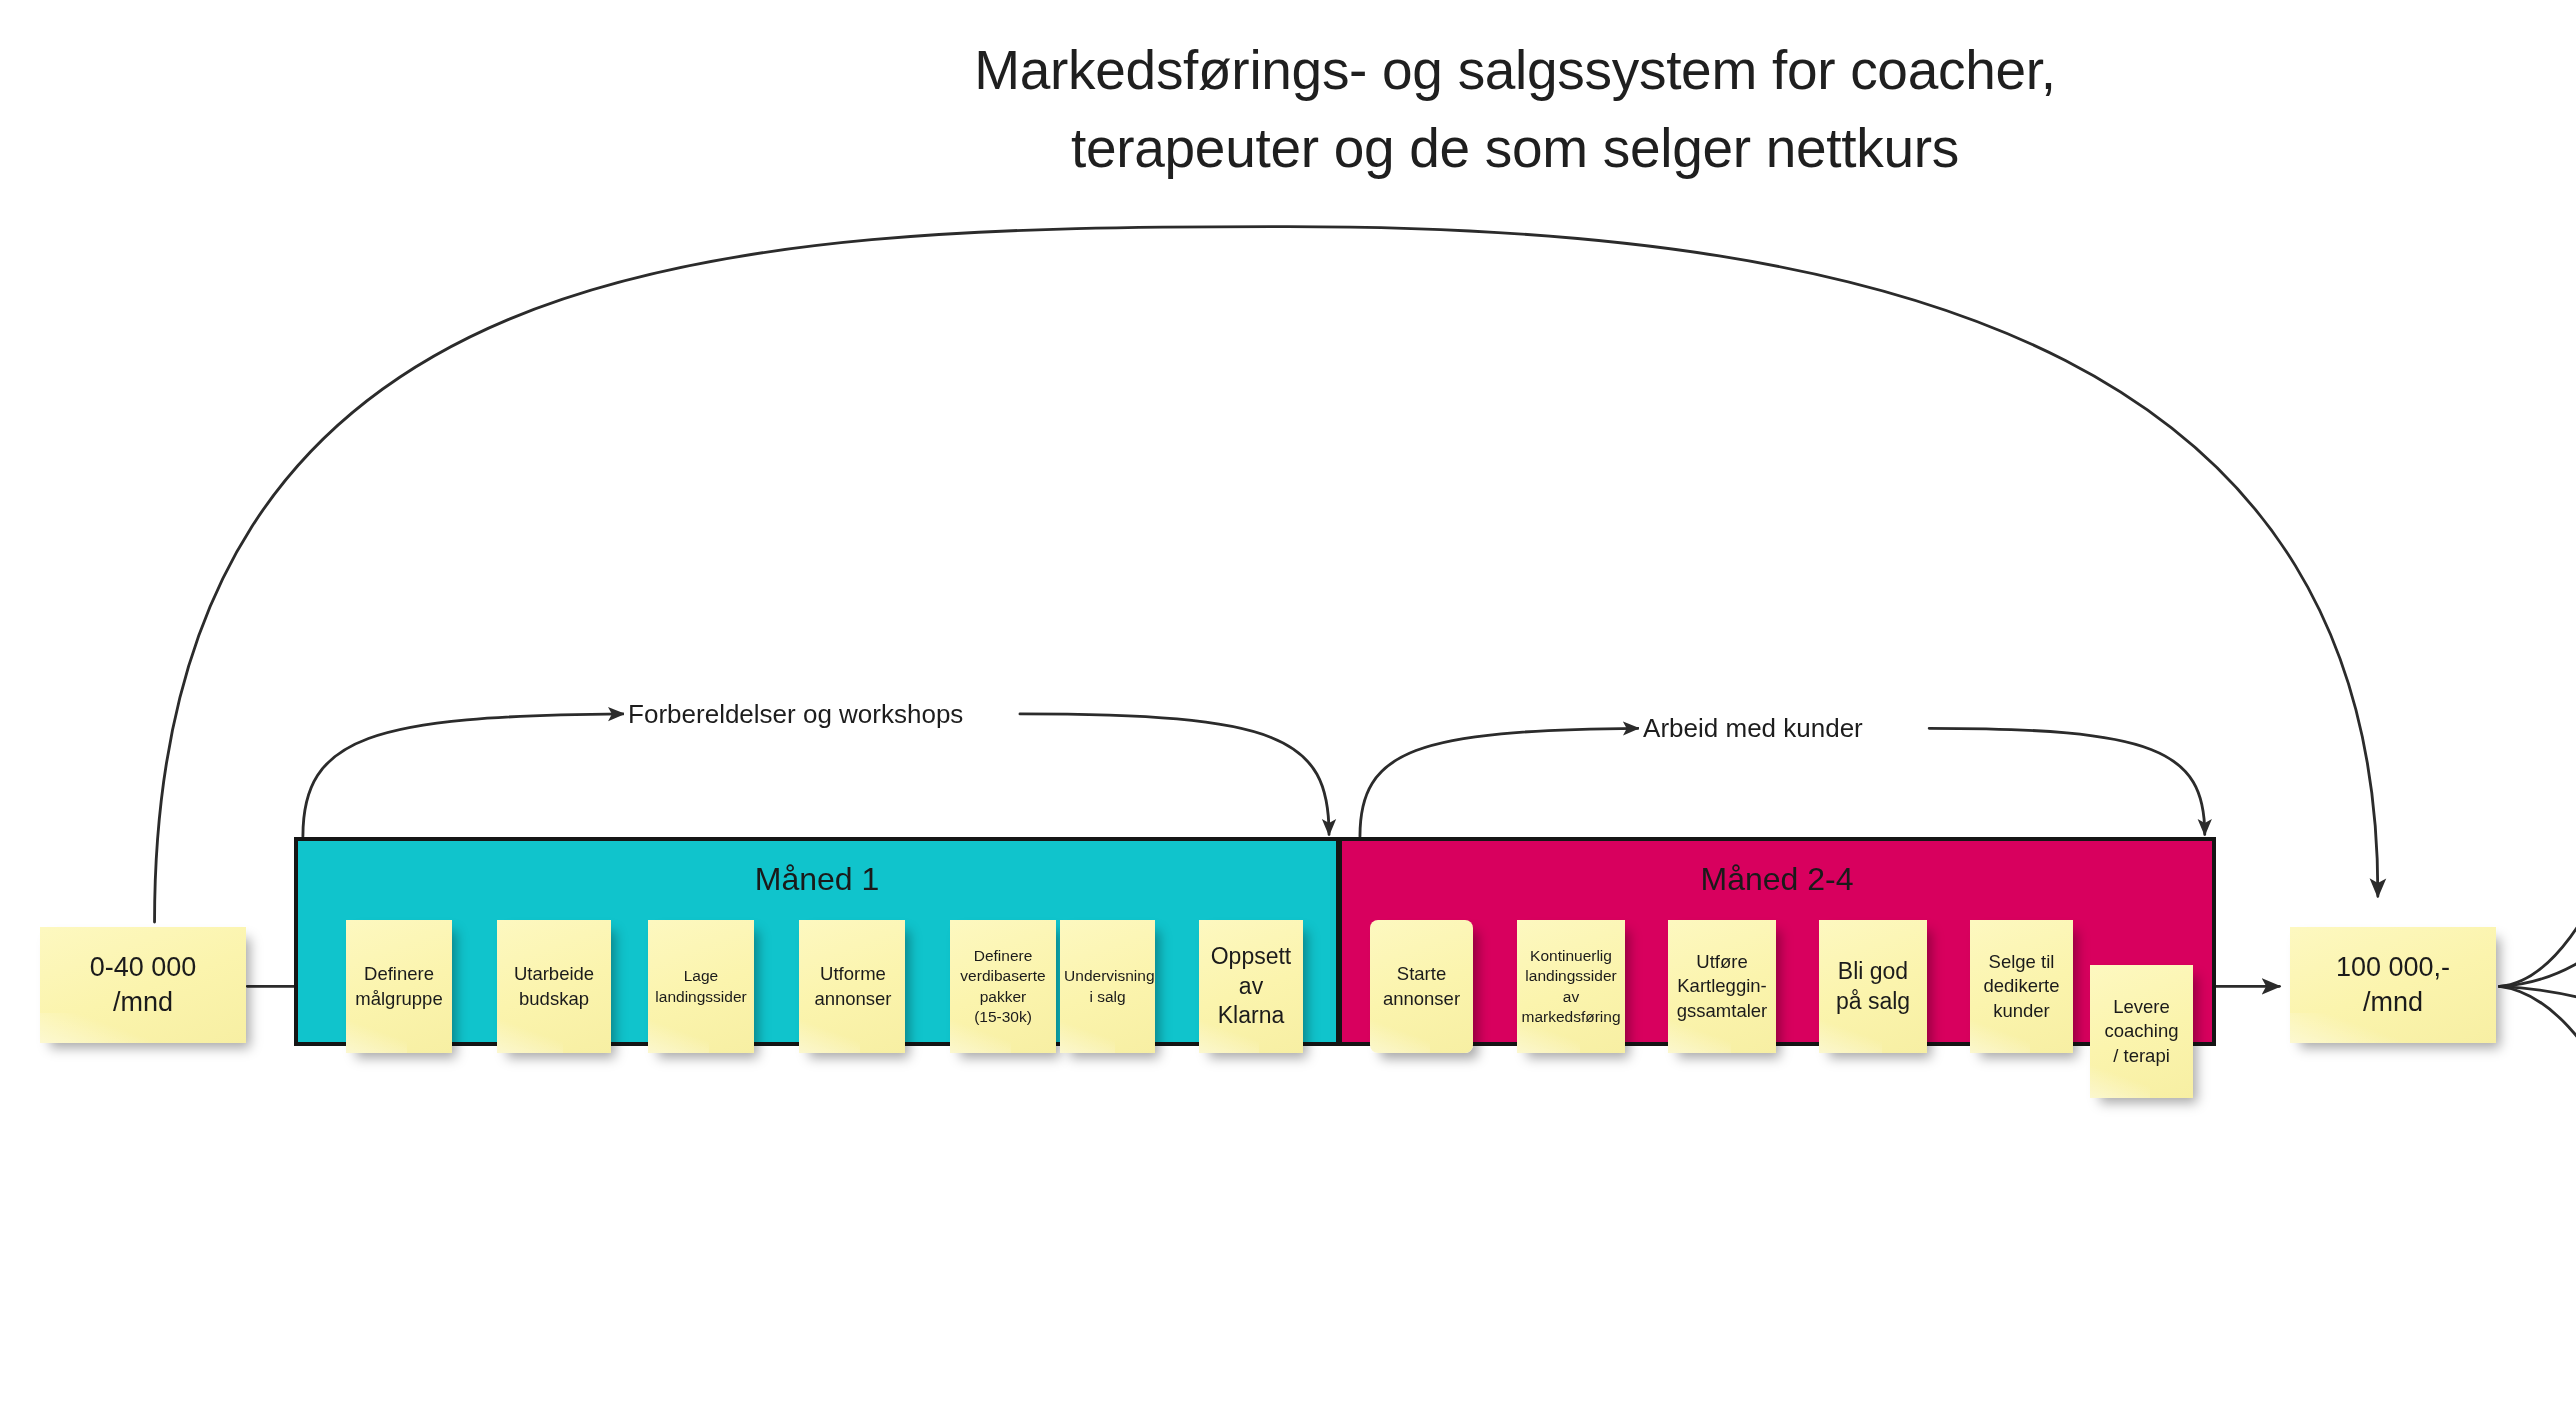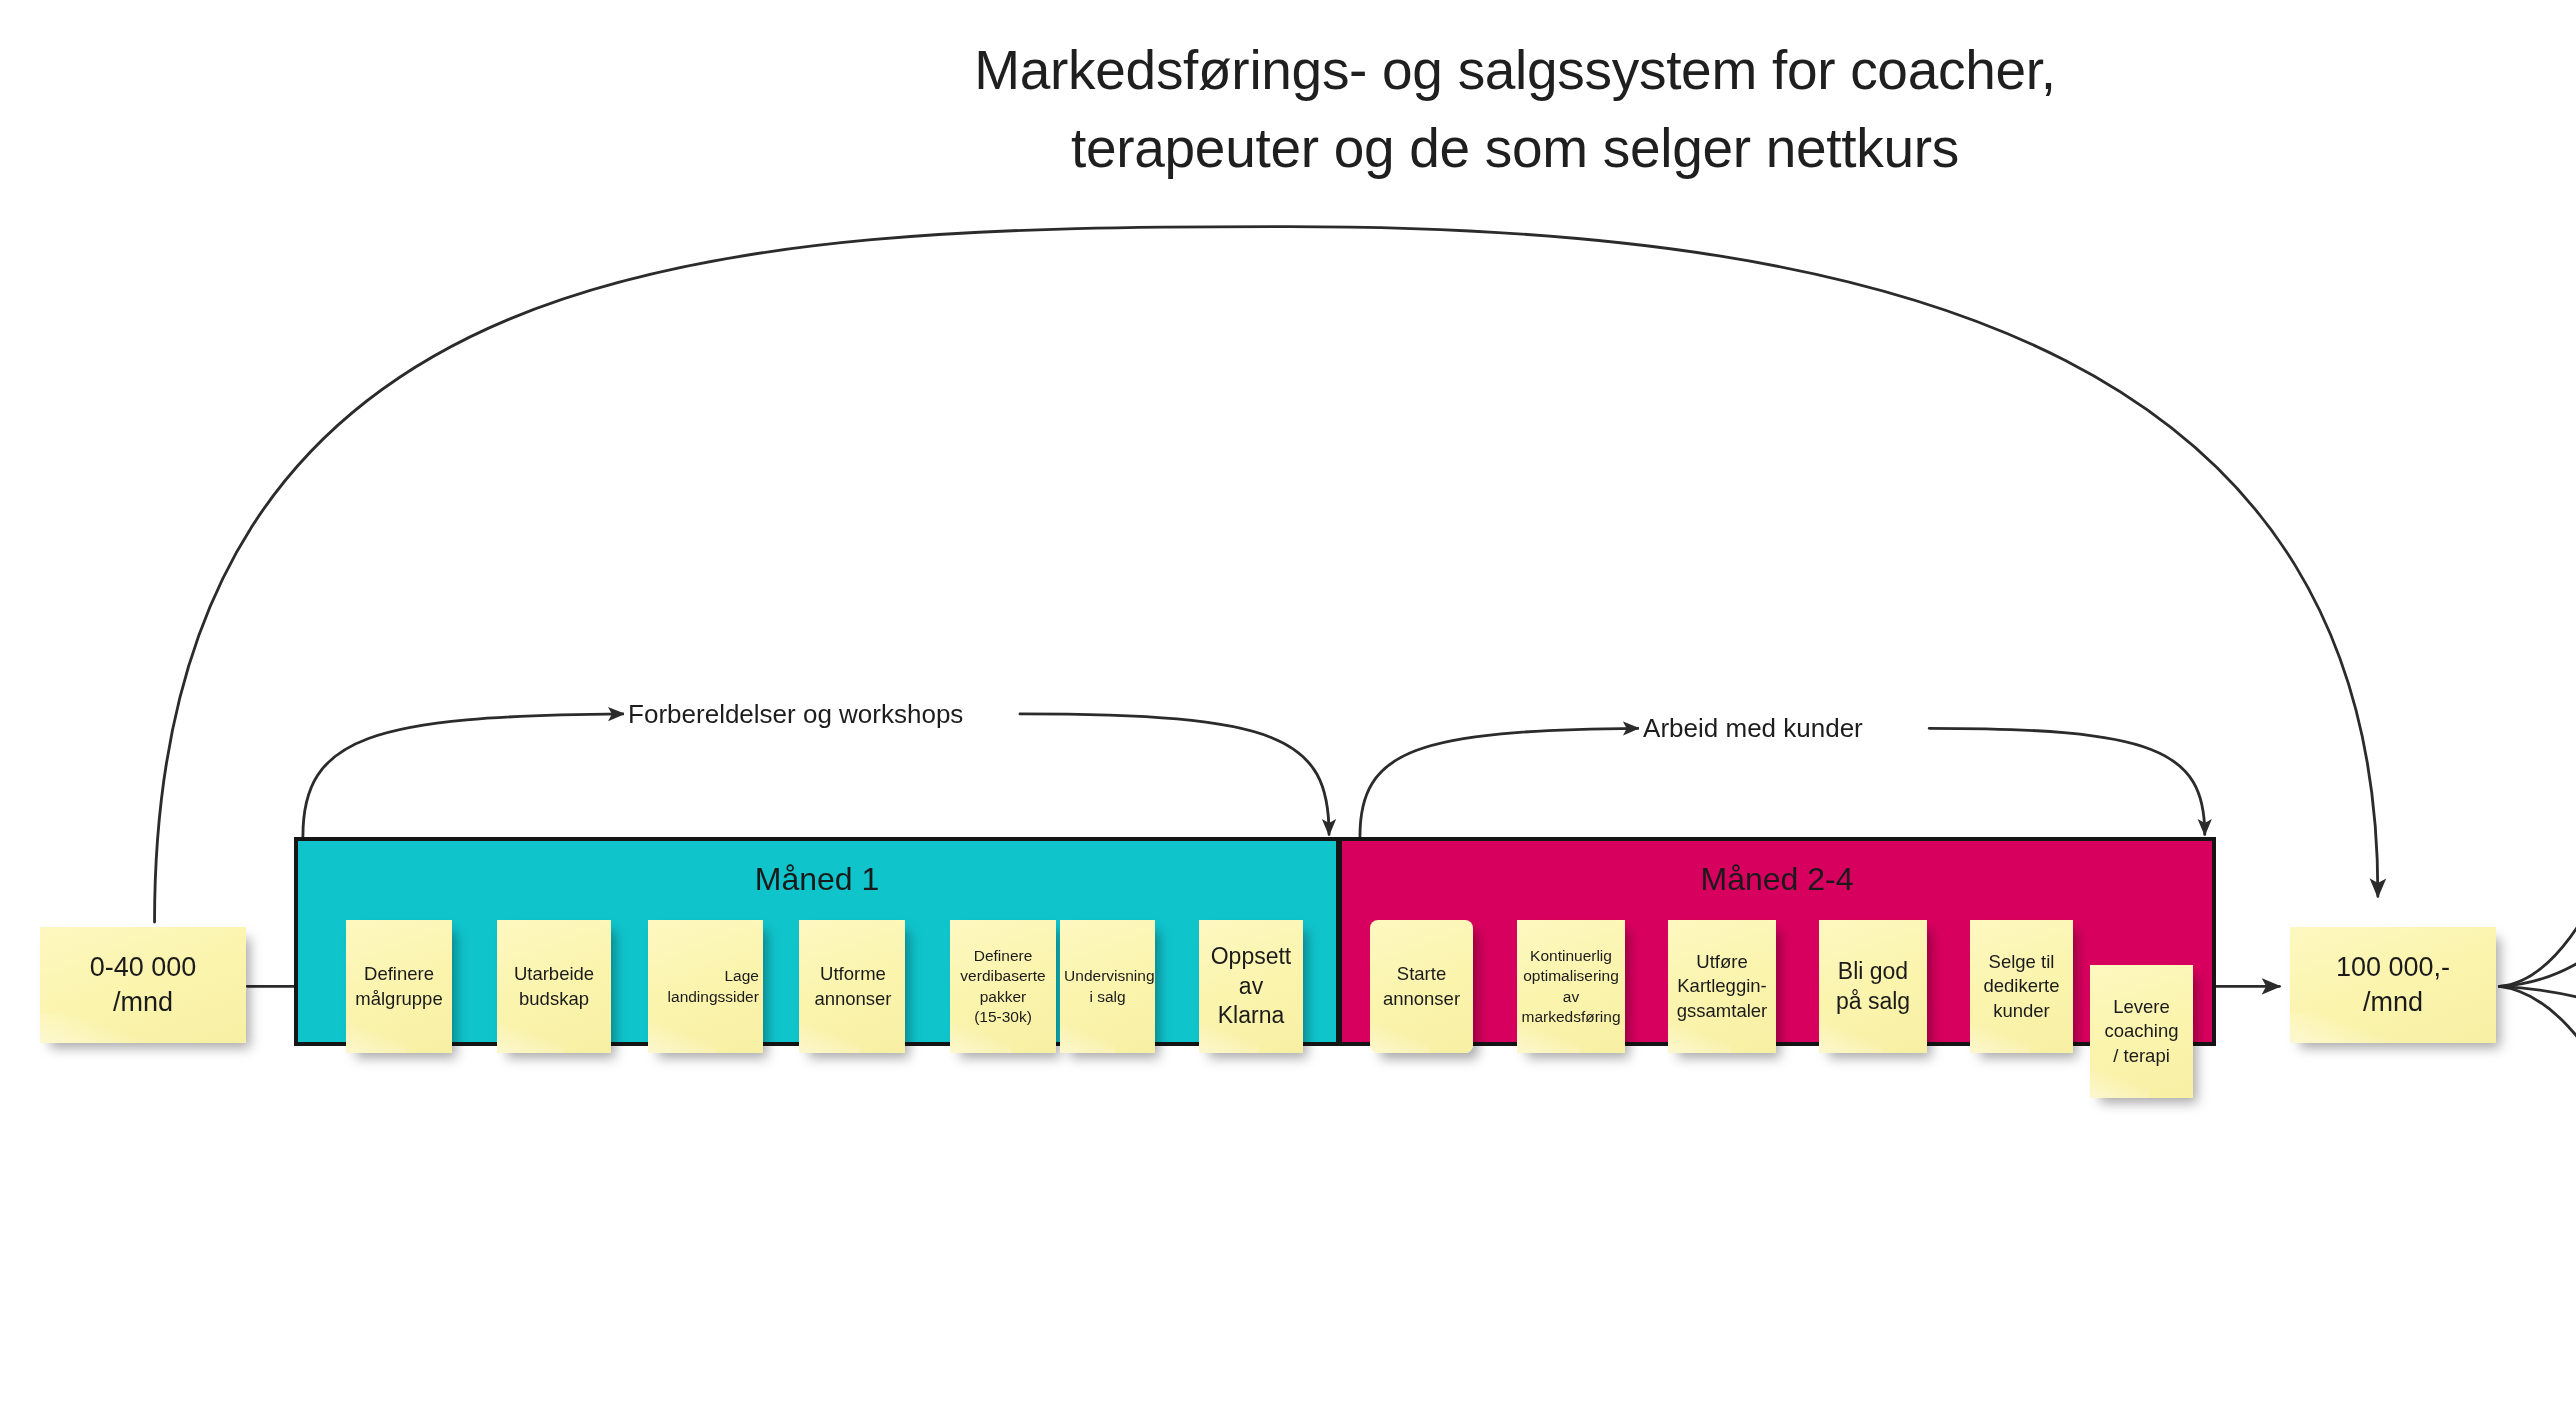--- a/index.html
+++ b/index.html
@@ -145,21 +145,21 @@
   </div>
 
   <div class="note fs-s" style="left:346px;top:920px;width:106px;height:133px;">
     <span class="note-text">Definere
 målgruppe</span>
   </div>
   <div class="note fs-s" style="left:497px;top:920px;width:114px;height:133px;">
     <span class="note-text">Utarbeide
 budskap</span>
   </div>
-  <div class="note fs-xs" style="left:648px;top:920px;width:115px;height:133px;text-align:right;">
+  <div class="note fs-xs" style="left:648px;top:920px;width:106px;height:133px;">
     <span class="note-text">Lage
 landingssider</span>
   </div>
   <div class="note fs-s" style="left:799px;top:920px;width:106px;height:133px;padding-left:6px;">
     <span class="note-text">Utforme
 annonser</span>
   </div>
   <div class="note fs-xs" style="left:950px;top:920px;width:106px;height:133px;">
     <span class="note-text">Definere
 verdibaserte
@@ -179,21 +179,21 @@
   <div class="band band-pink" style="left:1338px;top:837px;width:878px;height:209px;">
     <div class="band-title">Måned 2-4</div>
   </div>
 
   <div class="note fs-s" style="left:1370px;top:920px;width:103px;height:133px;border-radius:8px;">
     <span class="note-text">Starte
 annonser</span>
   </div>
   <div class="note fs-xs" style="left:1517px;top:920px;width:108px;height:133px;">
     <span class="note-text">Kontinuerlig
-optimalisering
+landingssider
 av
 markedsføring</span>
   </div>
   <div class="note fs-s" style="left:1668px;top:920px;width:108px;height:133px;">
     <span class="note-text">Utføre
 Kartleggin-
 gssamtaler</span>
   </div>
   <div class="note fs-m" style="left:1819px;top:920px;width:108px;height:133px;">
     <span class="note-text">Bli god

